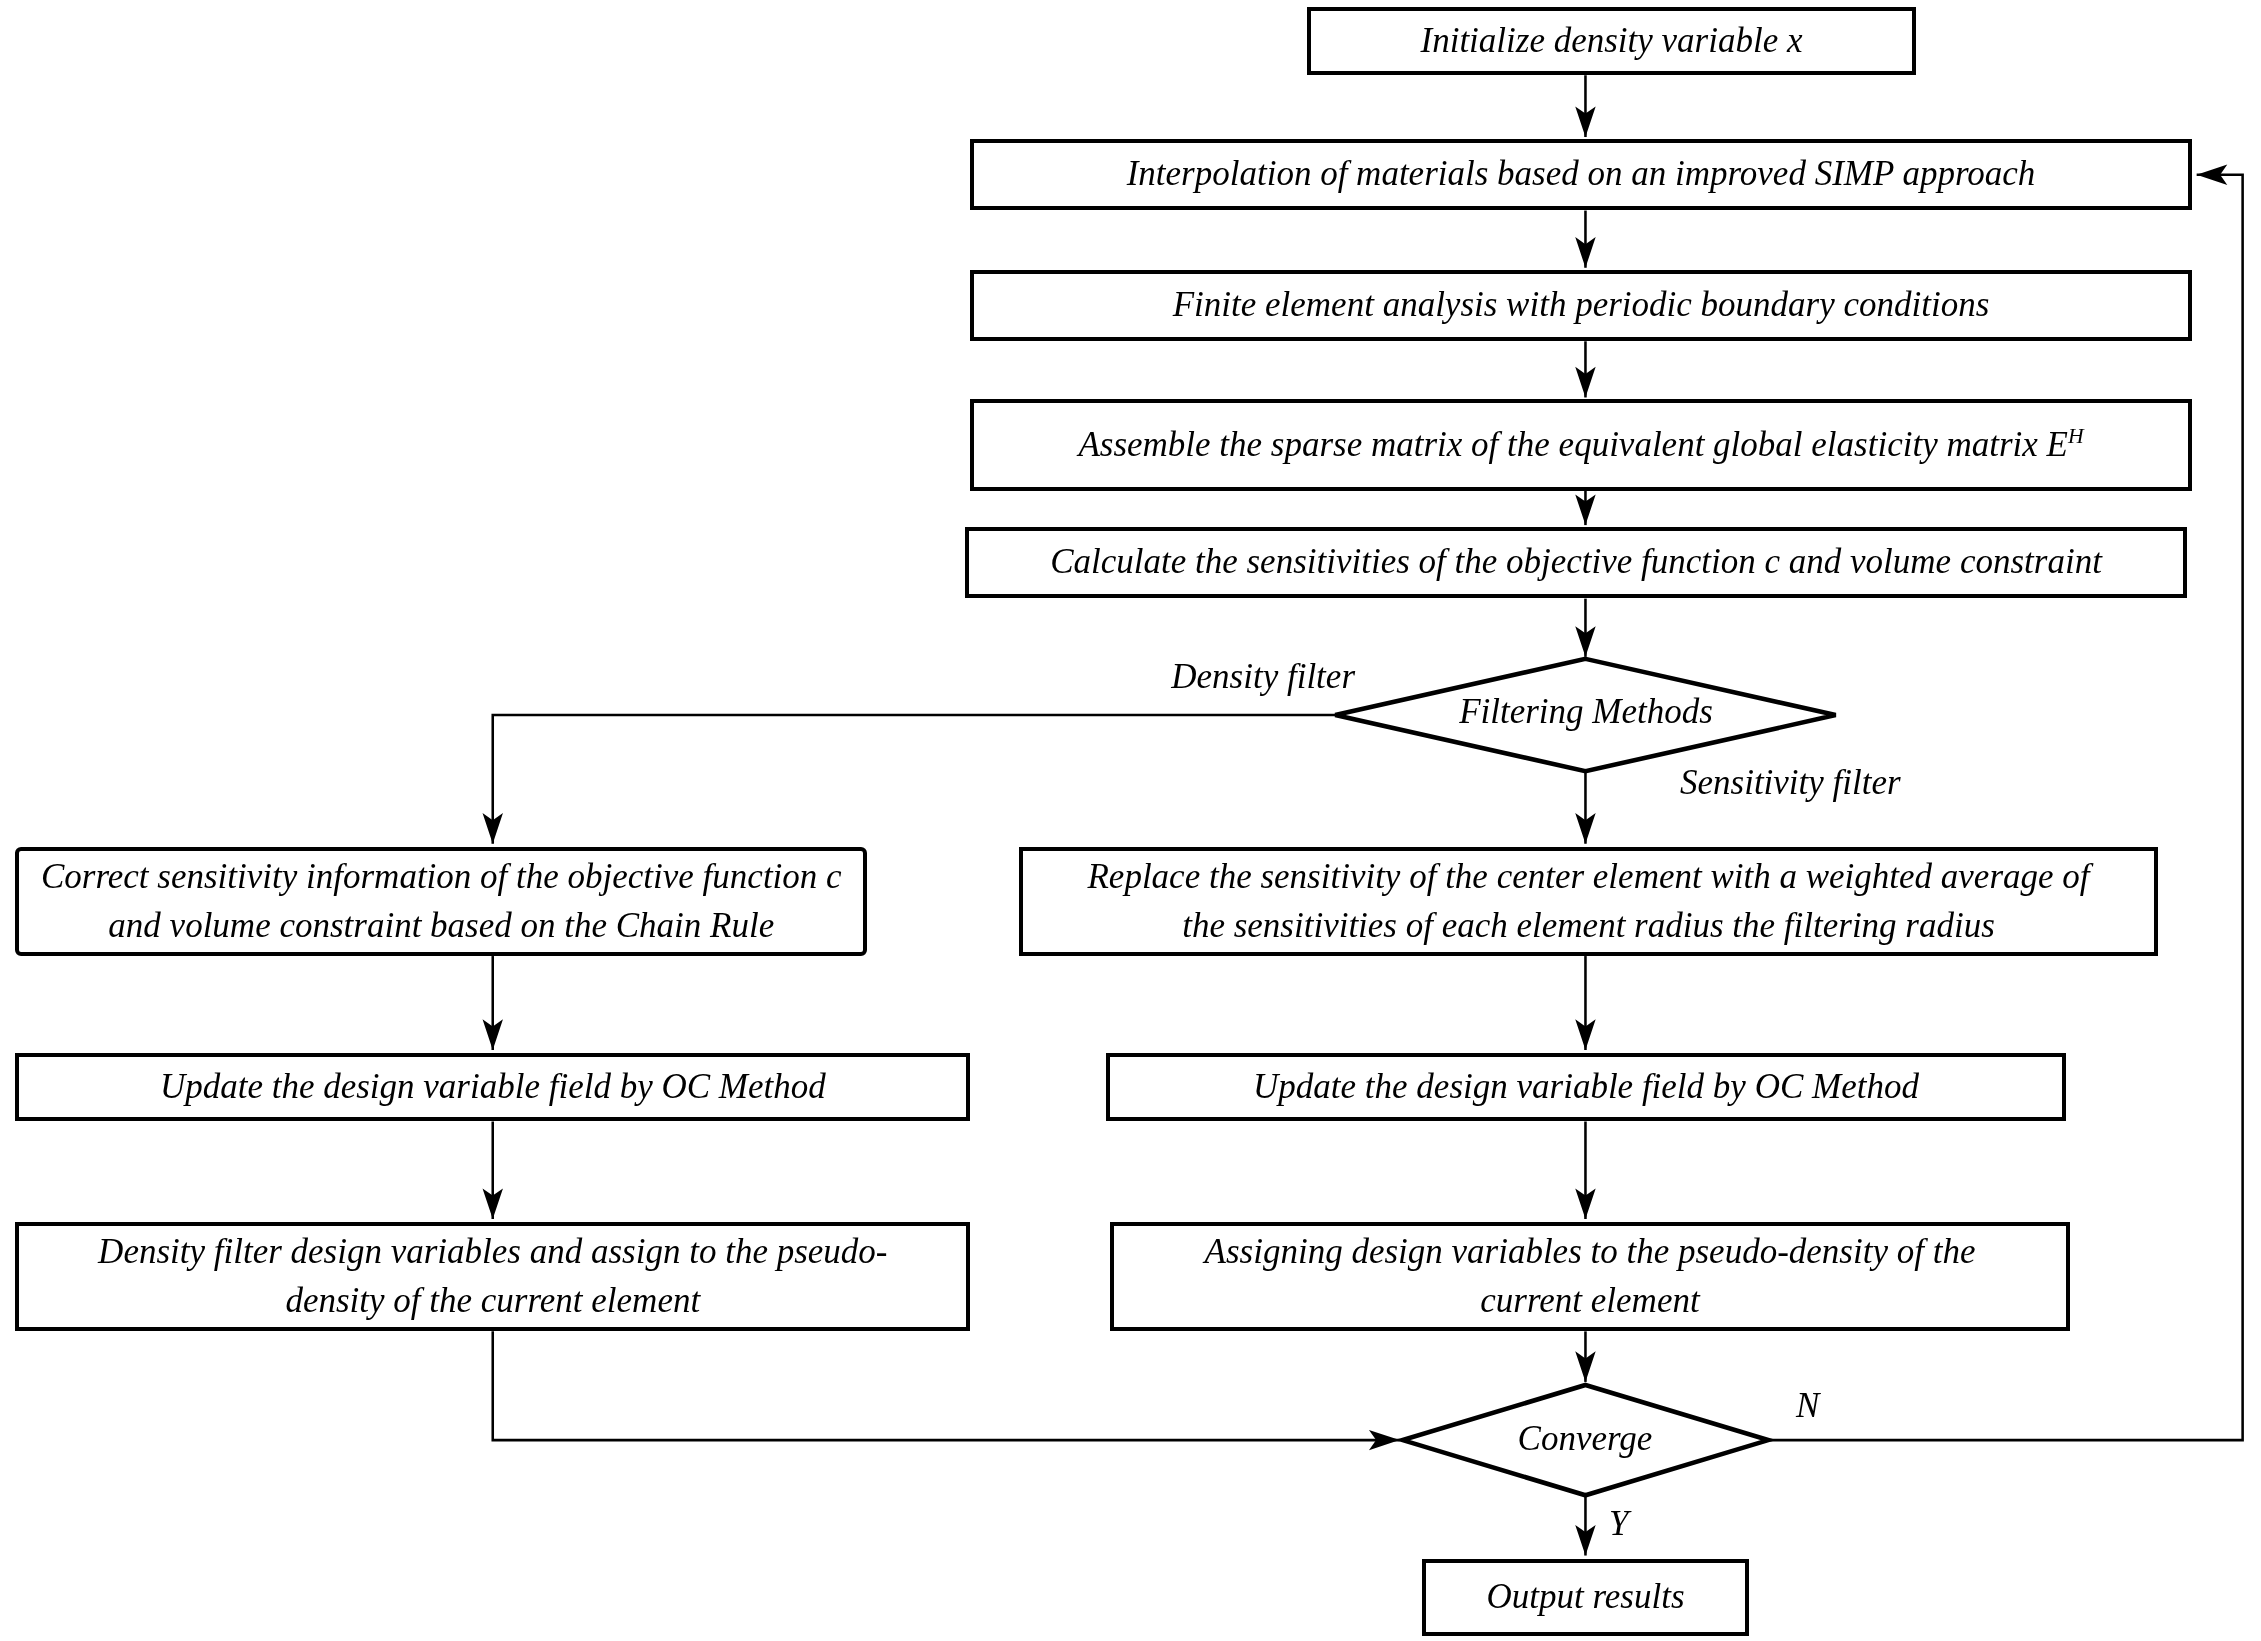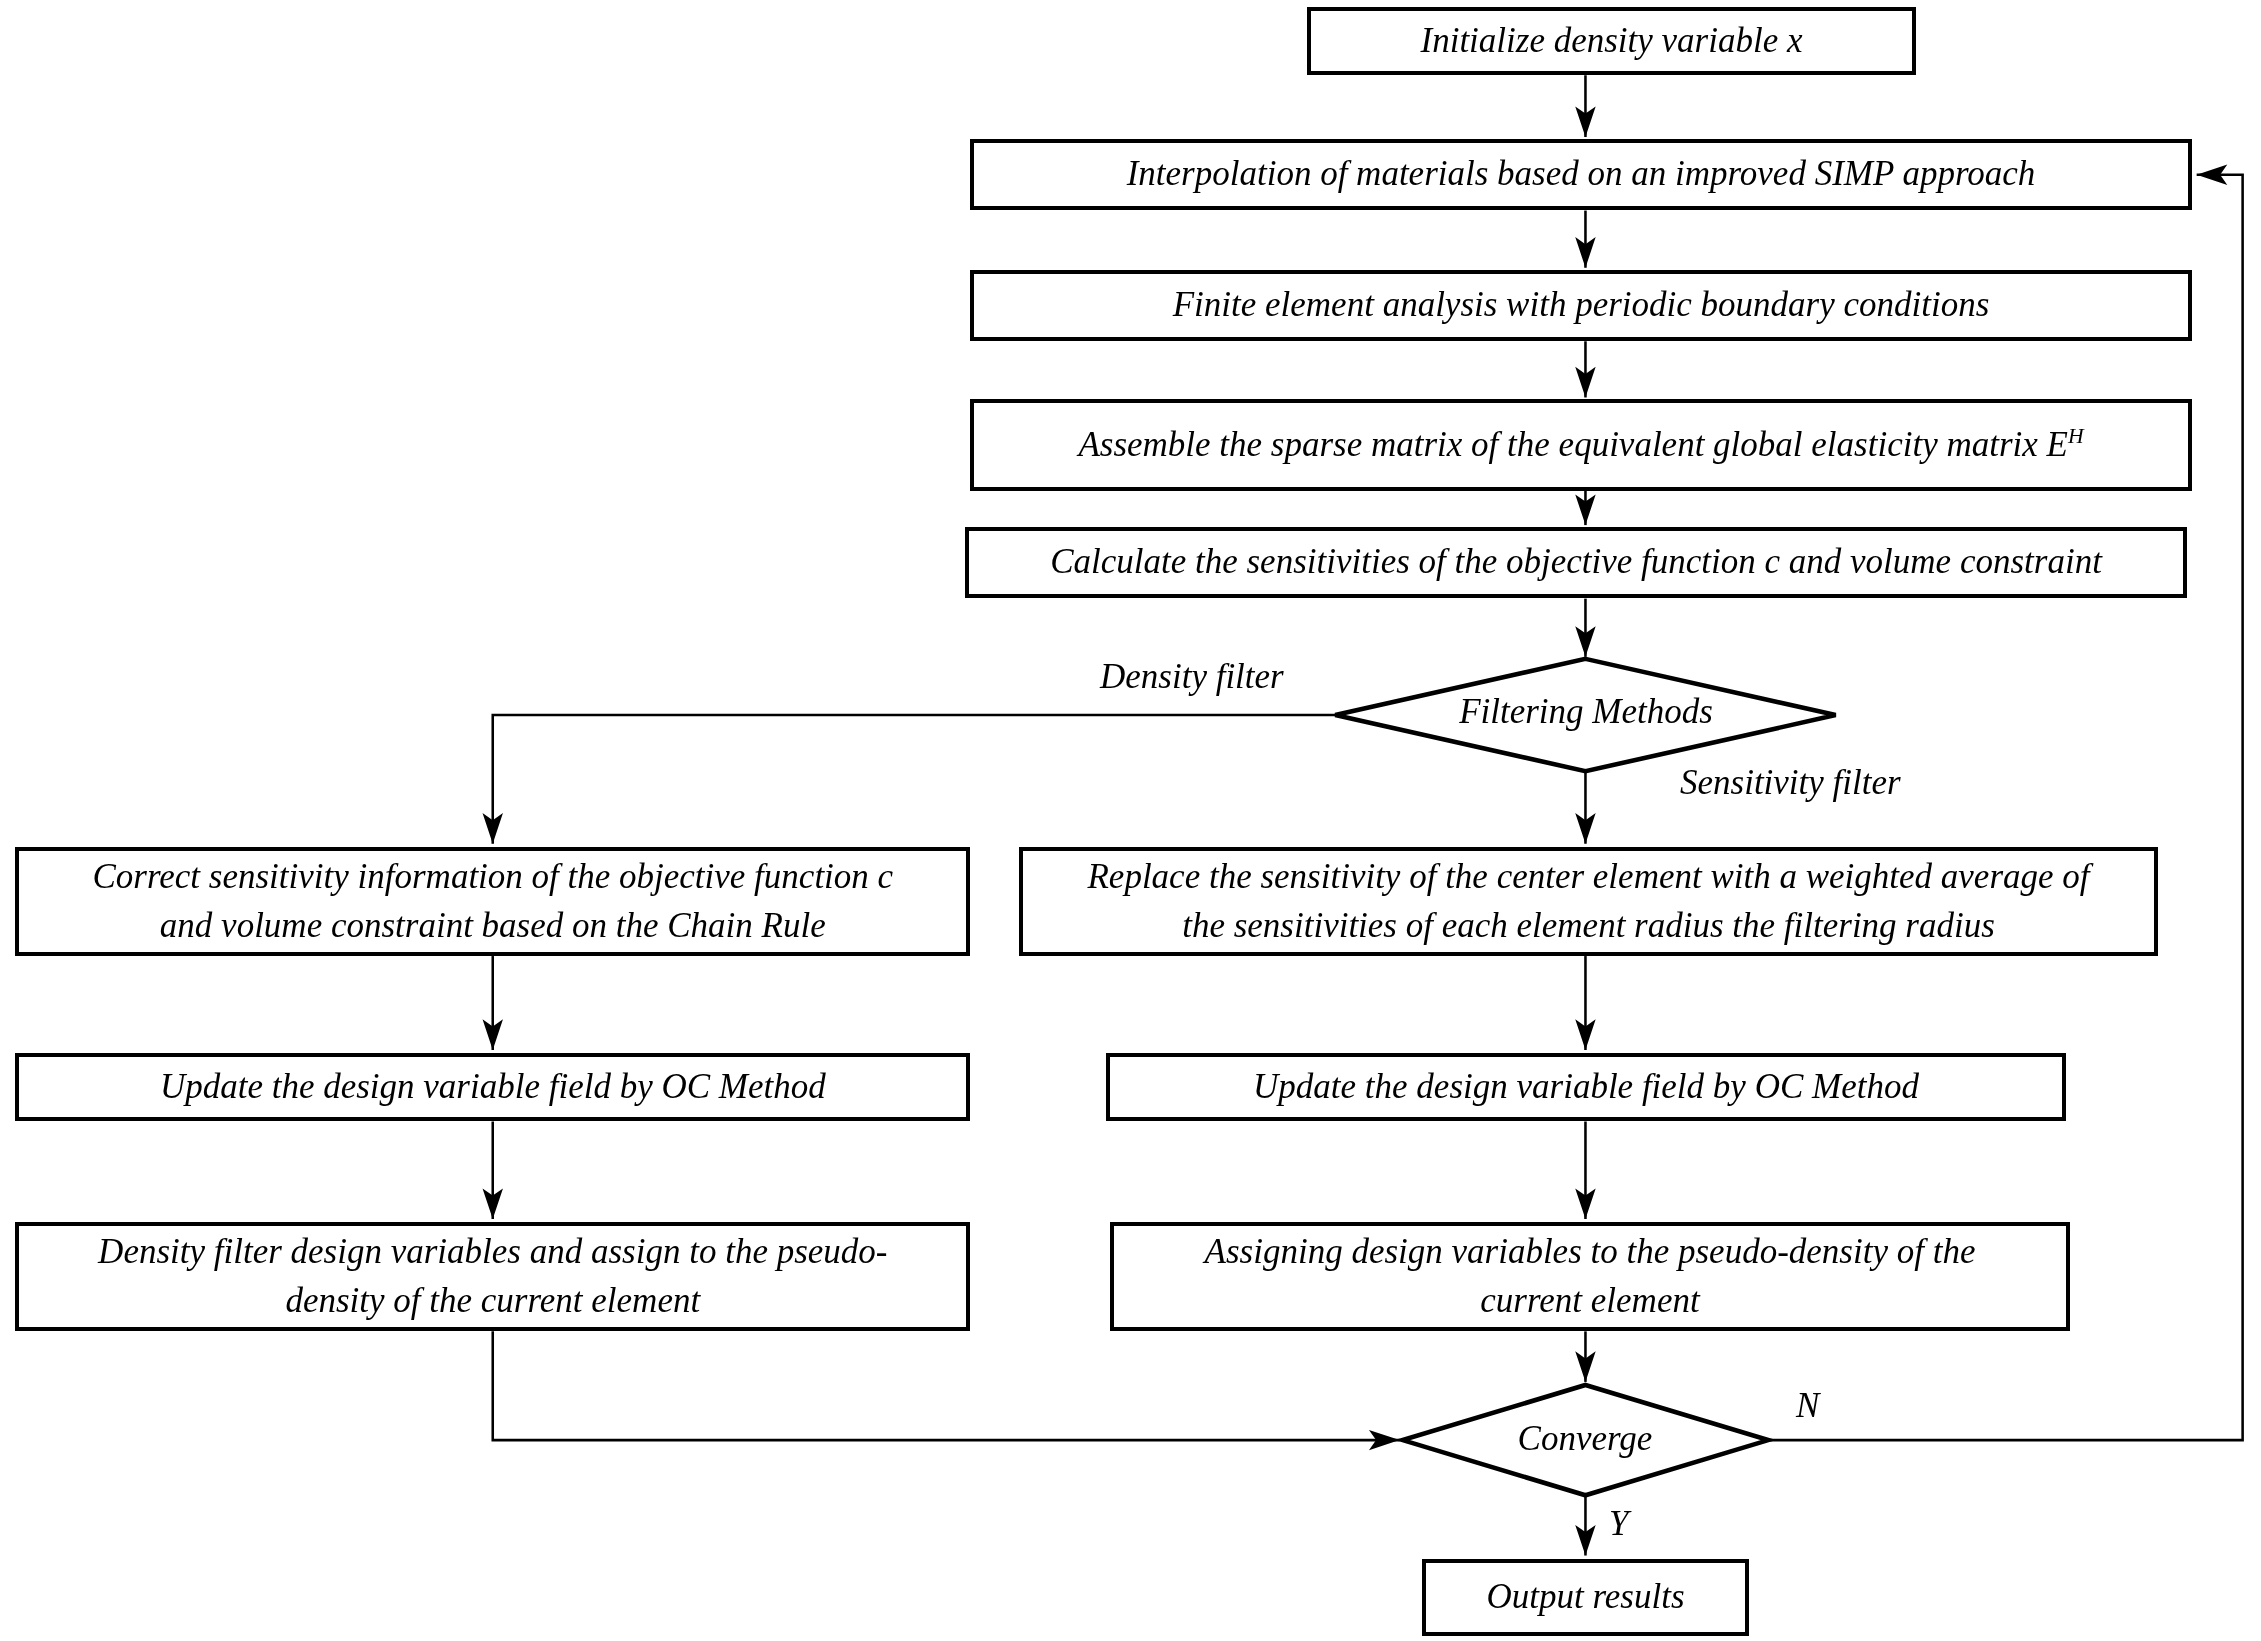--- a/index.html
+++ b/index.html
@@ -39,21 +39,21 @@
   }
   .node .ln { display: block; white-space: nowrap; }
   .dlabel {
     position: absolute;
     font-style: italic;
     font-size: 35px;
     line-height: 1.1;
     white-space: nowrap;
   }
   .center { text-align: center; }
-  .right { }
+  .right { text-align: right; }
   sup { font-size: 0.62em; line-height: 0; }
 </style>
 </head>
 <body>
 
 <div id="canvas">
 
   <svg id="connectors" viewBox="0 0 4428 3215" xmlns="http://www.w3.org/2000/svg">
     <defs>
       <marker id="arrow" markerUnits="userSpaceOnUse" markerWidth="80" markerHeight="60" refX="62" refY="28" orient="auto">
@@ -104,21 +104,21 @@
 
   <div class="node" style="left:965px; top:527px; width:1222px; height:71px;">
     <span class="ln">Calculate the sensitivities of the objective function c and volume constraint</span>
   </div>
 
   <div class="dlabel center" style="left:1356px; top:693px; width:460px;">Filtering Methods</div>
 
   <div class="dlabel right" style="left:1100px; top:658px; width:255px;">Density filter</div>
   <div class="dlabel" style="left:1680px; top:764px;">Sensitivity filter</div>
 
-  <div class="node" style="left:15.3px; top:847px; width:955px; height:109px;">
+  <div class="node" style="left:15.3px; top:847px; width:852px; height:109px;border-radius:6px;">
     <span class="ln">Correct sensitivity information of the objective function c</span>
     <span class="ln">and volume constraint based on the Chain Rule</span>
   </div>
 
   <div class="node" style="left:15.3px; top:1053px; width:955px; height:68px;">
     <span class="ln">Update the design variable field by OC Method</span>
   </div>
 
   <div class="node" style="left:15.3px; top:1222px; width:955px; height:109px;">
     <span class="ln">Density filter design variables and assign to the pseudo-</span>

